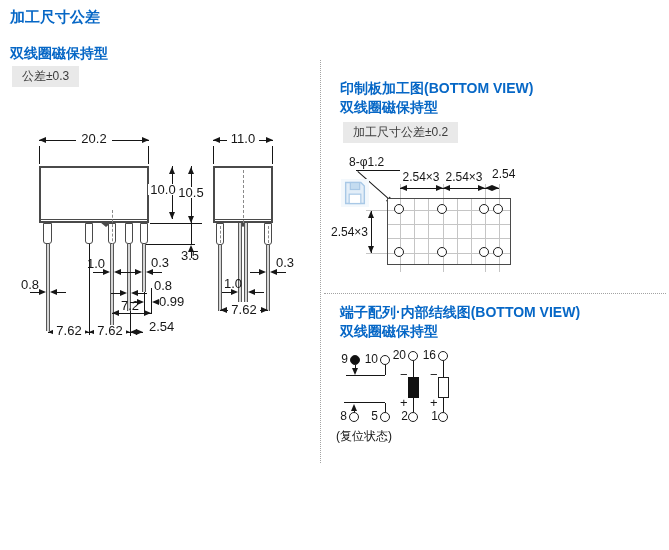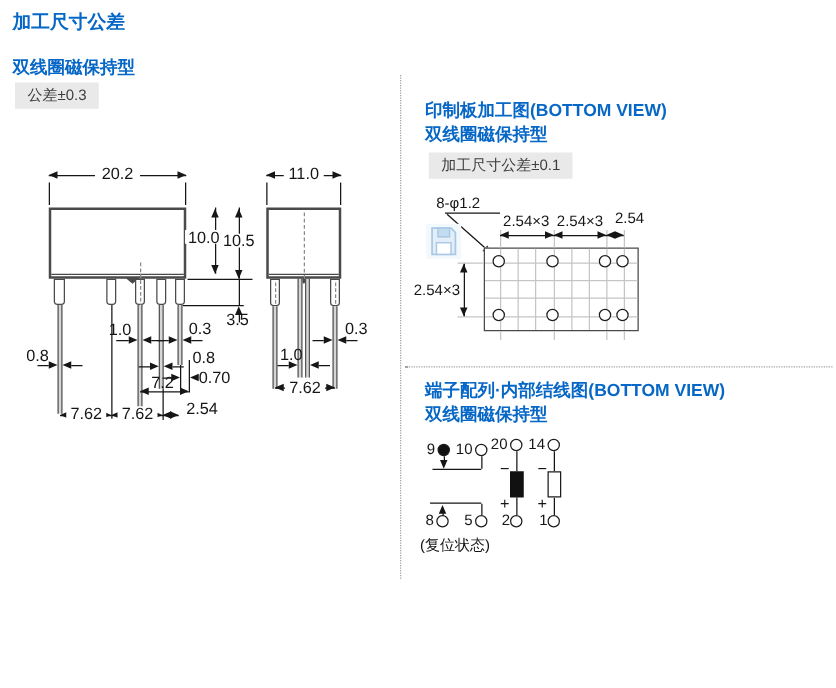--- a/index.html
+++ b/index.html
@@ -114,21 +114,21 @@
 
     <div class="t c" style="left:152px;top:280px;width:22px">0.8</div>
     <div class="hl" style="left:111px;top:293px;width:9px"></div>
     <div class="ar ar-r" style="left:120px;top:290px"></div>
     <div class="ar ar-l" style="left:131px;top:290px"></div>
     <div class="hl" style="left:138px;top:293px;width:9px"></div>
 
     <div class="hl" style="left:130px;top:302px;width:7px"></div>
     <div class="ar ar-r" style="left:137px;top:299px"></div>
     <div class="ar ar-l" style="left:152px;top:299px"></div>
-    <div class="t" style="left:159px;top:296px">0.70</div>
+    <div class="t" style="left:159px;top:296px">0.99</div>
 
     <div class="t c" style="left:118px;top:300px;width:24px">7.2</div>
     <div class="hl" style="left:112px;top:313px;width:39px"></div>
     <div class="ar ar-l" style="left:112px;top:310px"></div>
     <div class="ar ar-r" style="left:144px;top:310px"></div>
 
     <div class="hl" style="left:48px;top:332px;width:95px"></div>
     <div class="ar ar-l" style="left:48px;top:329px"></div>
     <div class="ar ar-r" style="left:82px;top:329px"></div>
     <div class="ar ar-l" style="left:89px;top:329px"></div>
@@ -176,21 +176,21 @@
 
     <div class="hl" style="left:220px;top:310px;width:48px"></div>
     <div class="ar ar-l" style="left:220px;top:307px"></div>
     <div class="ar ar-r" style="left:261px;top:307px"></div>
     <div class="t c bgw" style="left:228px;top:304px;width:32px">7.62</div>
   </div>
 
   <div>
     <div class="heading2" style="left:340px;top:80px">印制板加工图(BOTTOM VIEW)</div>
     <div class="heading2" style="left:340px;top:99px">双线圈磁保持型</div>
-    <div class="tolbox" style="left:343px;top:122px">加工尺寸公差±0.1</div>
+    <div class="tolbox" style="left:343px;top:122px">加工尺寸公差±0.2</div>
 
     <div class="t t12" style="left:349px;top:157px">8-φ1.2</div>
     <div class="hl" style="left:356px;top:170px;width:44px"></div>
     <div class="diag" style="left:358px;top:171px;width:48px;transform:rotate(41.6deg)"></div>
     <div class="ar ar-r" style="left:387px;top:198px;transform:rotate(42deg)"></div>
 
     <div style="position:absolute;left:341px;top:179px;width:28px;height:28px;background:#f3f8fc">
       <svg width="28" height="28" viewBox="0 0 24 24">
         <path d="M4 3h13l3 3v15H4z" fill="#e3eef8" stroke="#a8c8e6" stroke-width="1.2"></path>
         <rect x="8" y="3" width="8" height="6" fill="#c4dcf0" stroke="#a8c8e6" stroke-width="1"></rect>
@@ -249,21 +249,21 @@
     <div class="circ" style="left:493px;top:247px"></div>
   </div>
 
   <div>
     <div class="heading2" style="left:340px;top:304px">端子配列·内部结线图(BOTTOM VIEW)</div>
     <div class="heading2" style="left:340px;top:323px">双线圈磁保持型</div>
 
     <div class="t t12 r" style="left:334px;top:354px;width:14px">9</div>
     <div class="t t12 r" style="left:360px;top:354px;width:18px">10</div>
     <div class="t t12 r" style="left:390px;top:350px;width:16px">20</div>
-    <div class="t t12 r" style="left:420px;top:350px;width:16px">14</div>
+    <div class="t t12 r" style="left:420px;top:350px;width:16px">16</div>
     <div class="t t12 r" style="left:333px;top:411px;width:14px">8</div>
     <div class="t t12 r" style="left:364px;top:411px;width:14px">5</div>
     <div class="t t12 r" style="left:394px;top:411px;width:14px">2</div>
     <div class="t t12 r" style="left:424px;top:411px;width:14px">1</div>
 
     <div class="circ fill" style="left:350px;top:355px"></div>
     <div class="circ" style="left:380px;top:355px"></div>
     <div class="circ" style="left:408px;top:351px"></div>
     <div class="circ" style="left:438px;top:351px"></div>
     <div class="circ" style="left:349px;top:412px"></div>

